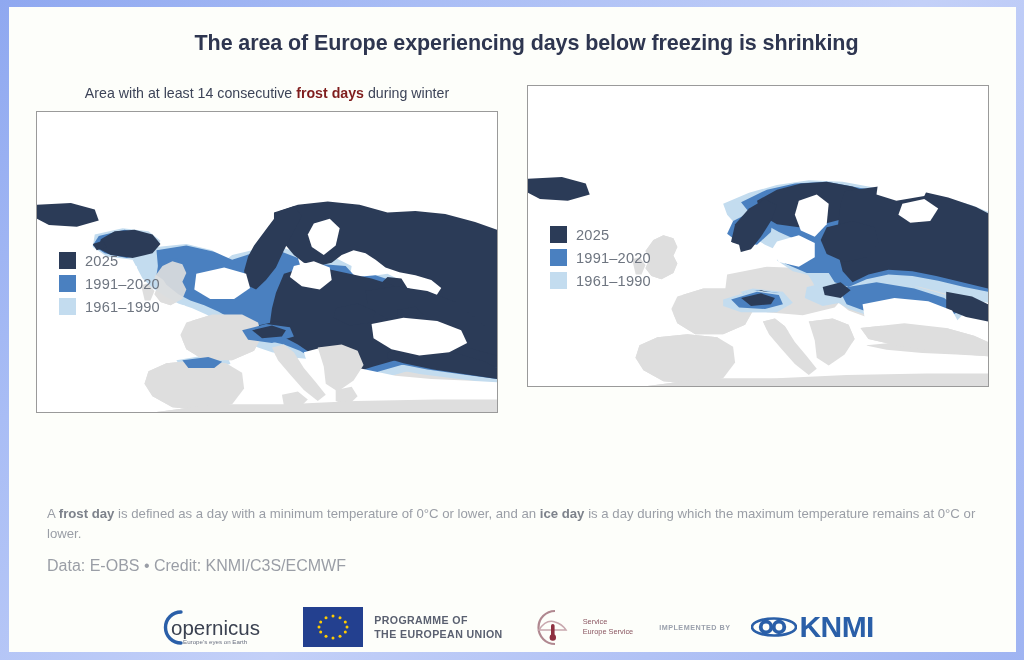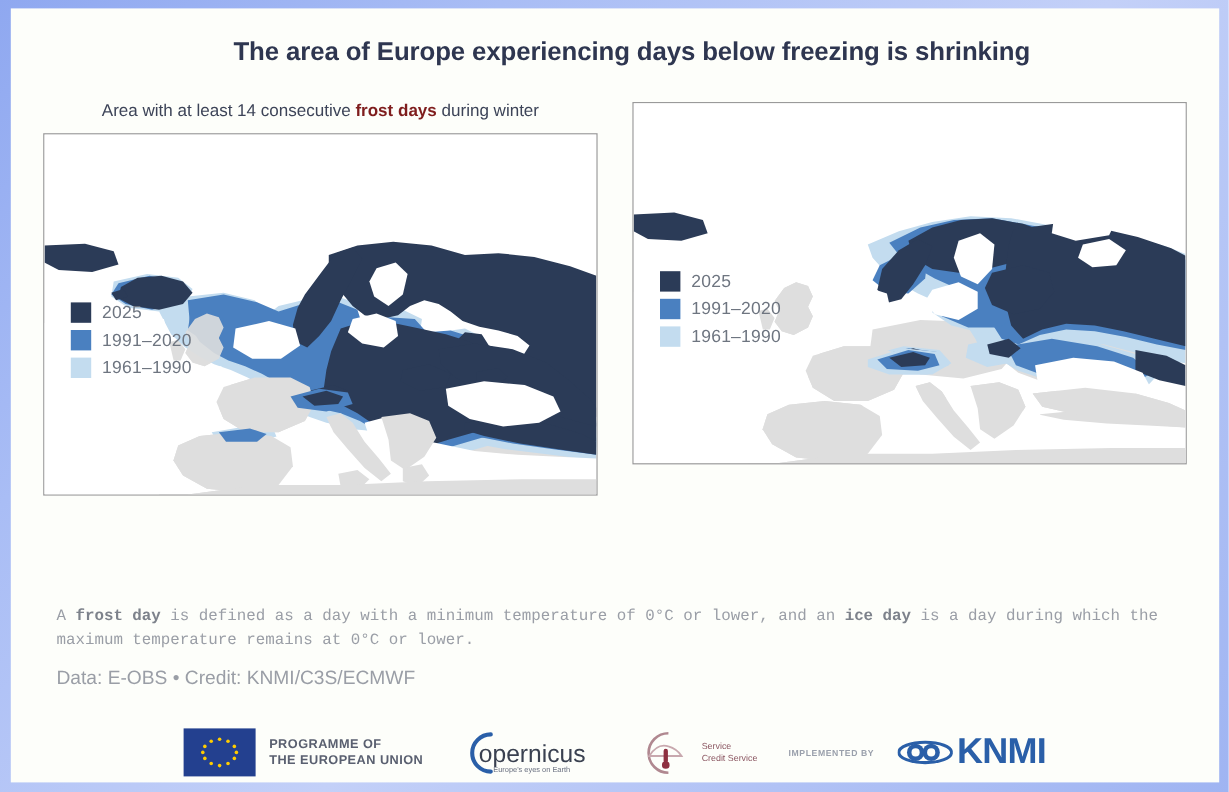--- a/index.html
+++ b/index.html
@@ -97,21 +97,20 @@
 
   
   #footnote {
     position: absolute;
     left: 38px;
     right: 38px;
     top: 497px;
     font-size: 13.2px;
     line-height: 1.55;
     color: #9a9ea6;
-    font-family: Liberation Mono, monospace;
   }
   #footnote b { font-weight: bold; color: #7d828b; }
 
   #credit {
     position: absolute;
     left: 38px;
     top: 550px;
     font-size: 16px;
     color: #9a9ea6;
   }
@@ -487,20 +486,28 @@
 
   <div id="footnote">
     <span>A </span><b>frost day</b><span> is defined as a day with a minimum temperature of 0°C or lower, and an </span><b>ice day</b><span> is a day during which the maximum temperature remains at 0°C or lower.</span>
   </div>
 
   <div id="credit">Data: E-OBS • Credit: KNMI/C3S/ECMWF</div>
 
   <div id="footer">
 
     <div class="logo">
+      <svg width="126" height="42" viewBox="0 0 126 42">
+        <path d="M30,6 A15.5,15.5 0 1,0 30,37" fill="none" stroke="#2a5fa8" stroke-width="3.4" stroke-linecap="round"></path>
+        <text x="20" y="29" font-family="'Liberation Sans',sans-serif" font-size="20.5" fill="#3a4150">opernicus</text>
+        <text x="32" y="37.5" font-family="'Liberation Sans',sans-serif" font-size="6.2" fill="#6a7080">Europe's eyes on Earth</text>
+      </svg>
+    </div>
+
+    <div class="logo">
       <div class="eu-flag">
         <svg viewBox="0 0 60 40" style="width:100%;height:100%">
           <g fill="#ffcc00">
             <circle cx="30" cy="9" r="1.5"></circle>
             <circle cx="37" cy="10.7" r="1.5"></circle>
             <circle cx="42.3" cy="15" r="1.5"></circle>
             <circle cx="44" cy="20" r="1.5"></circle>
             <circle cx="42.3" cy="25" r="1.5"></circle>
             <circle cx="37" cy="29.3" r="1.5"></circle>
             <circle cx="30" cy="31" r="1.5"></circle>
@@ -512,37 +519,29 @@
           </g>
         </svg>
       </div>
       <div class="eu-text">
         <div>PROGRAMME OF</div>
         <div>THE EUROPEAN UNION</div>
       </div>
     </div>
 
     <div class="logo">
-      <svg width="126" height="42" viewBox="0 0 126 42">
-        <path d="M30,6 A15.5,15.5 0 1,0 30,37" fill="none" stroke="#2a5fa8" stroke-width="3.4" stroke-linecap="round"></path>
-        <text x="20" y="29" font-family="'Liberation Sans',sans-serif" font-size="20.5" fill="#3a4150">opernicus</text>
-        <text x="32" y="37.5" font-family="'Liberation Sans',sans-serif" font-size="6.2" fill="#6a7080">Europe's eyes on Earth</text>
-      </svg>
-    </div>
-
-    <div class="logo">
       <svg width="48" height="42" viewBox="0 0 48 42">
         <path d="M26,5 A16,16 0 1,0 26,38" fill="none" stroke="#b08890" stroke-width="2.2"></path>
         <path d="M10,24 Q17,13 26,16 Q33,18 37,24 Z" fill="none" stroke="#c8a8ae" stroke-width="1.5"></path>
         <rect x="22" y="18" width="3.6" height="12" rx="1.8" fill="#8e3040"></rect>
         <circle cx="23.8" cy="31.5" r="3.2" fill="#8e3040"></circle>
       </svg>
       <div class="c3s-text">
         <div>Service</div>
-        <div>Credit Service</div>
+        <div>Europe Service</div>
       </div>
     </div>
 
     <div class="logo">
       <span class="impl-label">IMPLEMENTED BY</span>
       <svg width="46" height="30" viewBox="0 0 46 30">
         <ellipse cx="23" cy="15" rx="22" ry="8.5" fill="none" stroke="#2a5fa8" stroke-width="2.6"></ellipse>
         <circle cx="15" cy="15" r="7.2" fill="#2a5fa8"></circle>
         <circle cx="28" cy="15" r="7.2" fill="#2a5fa8"></circle>
         <circle cx="15" cy="15" r="3.4" fill="#fdfefa"></circle>

